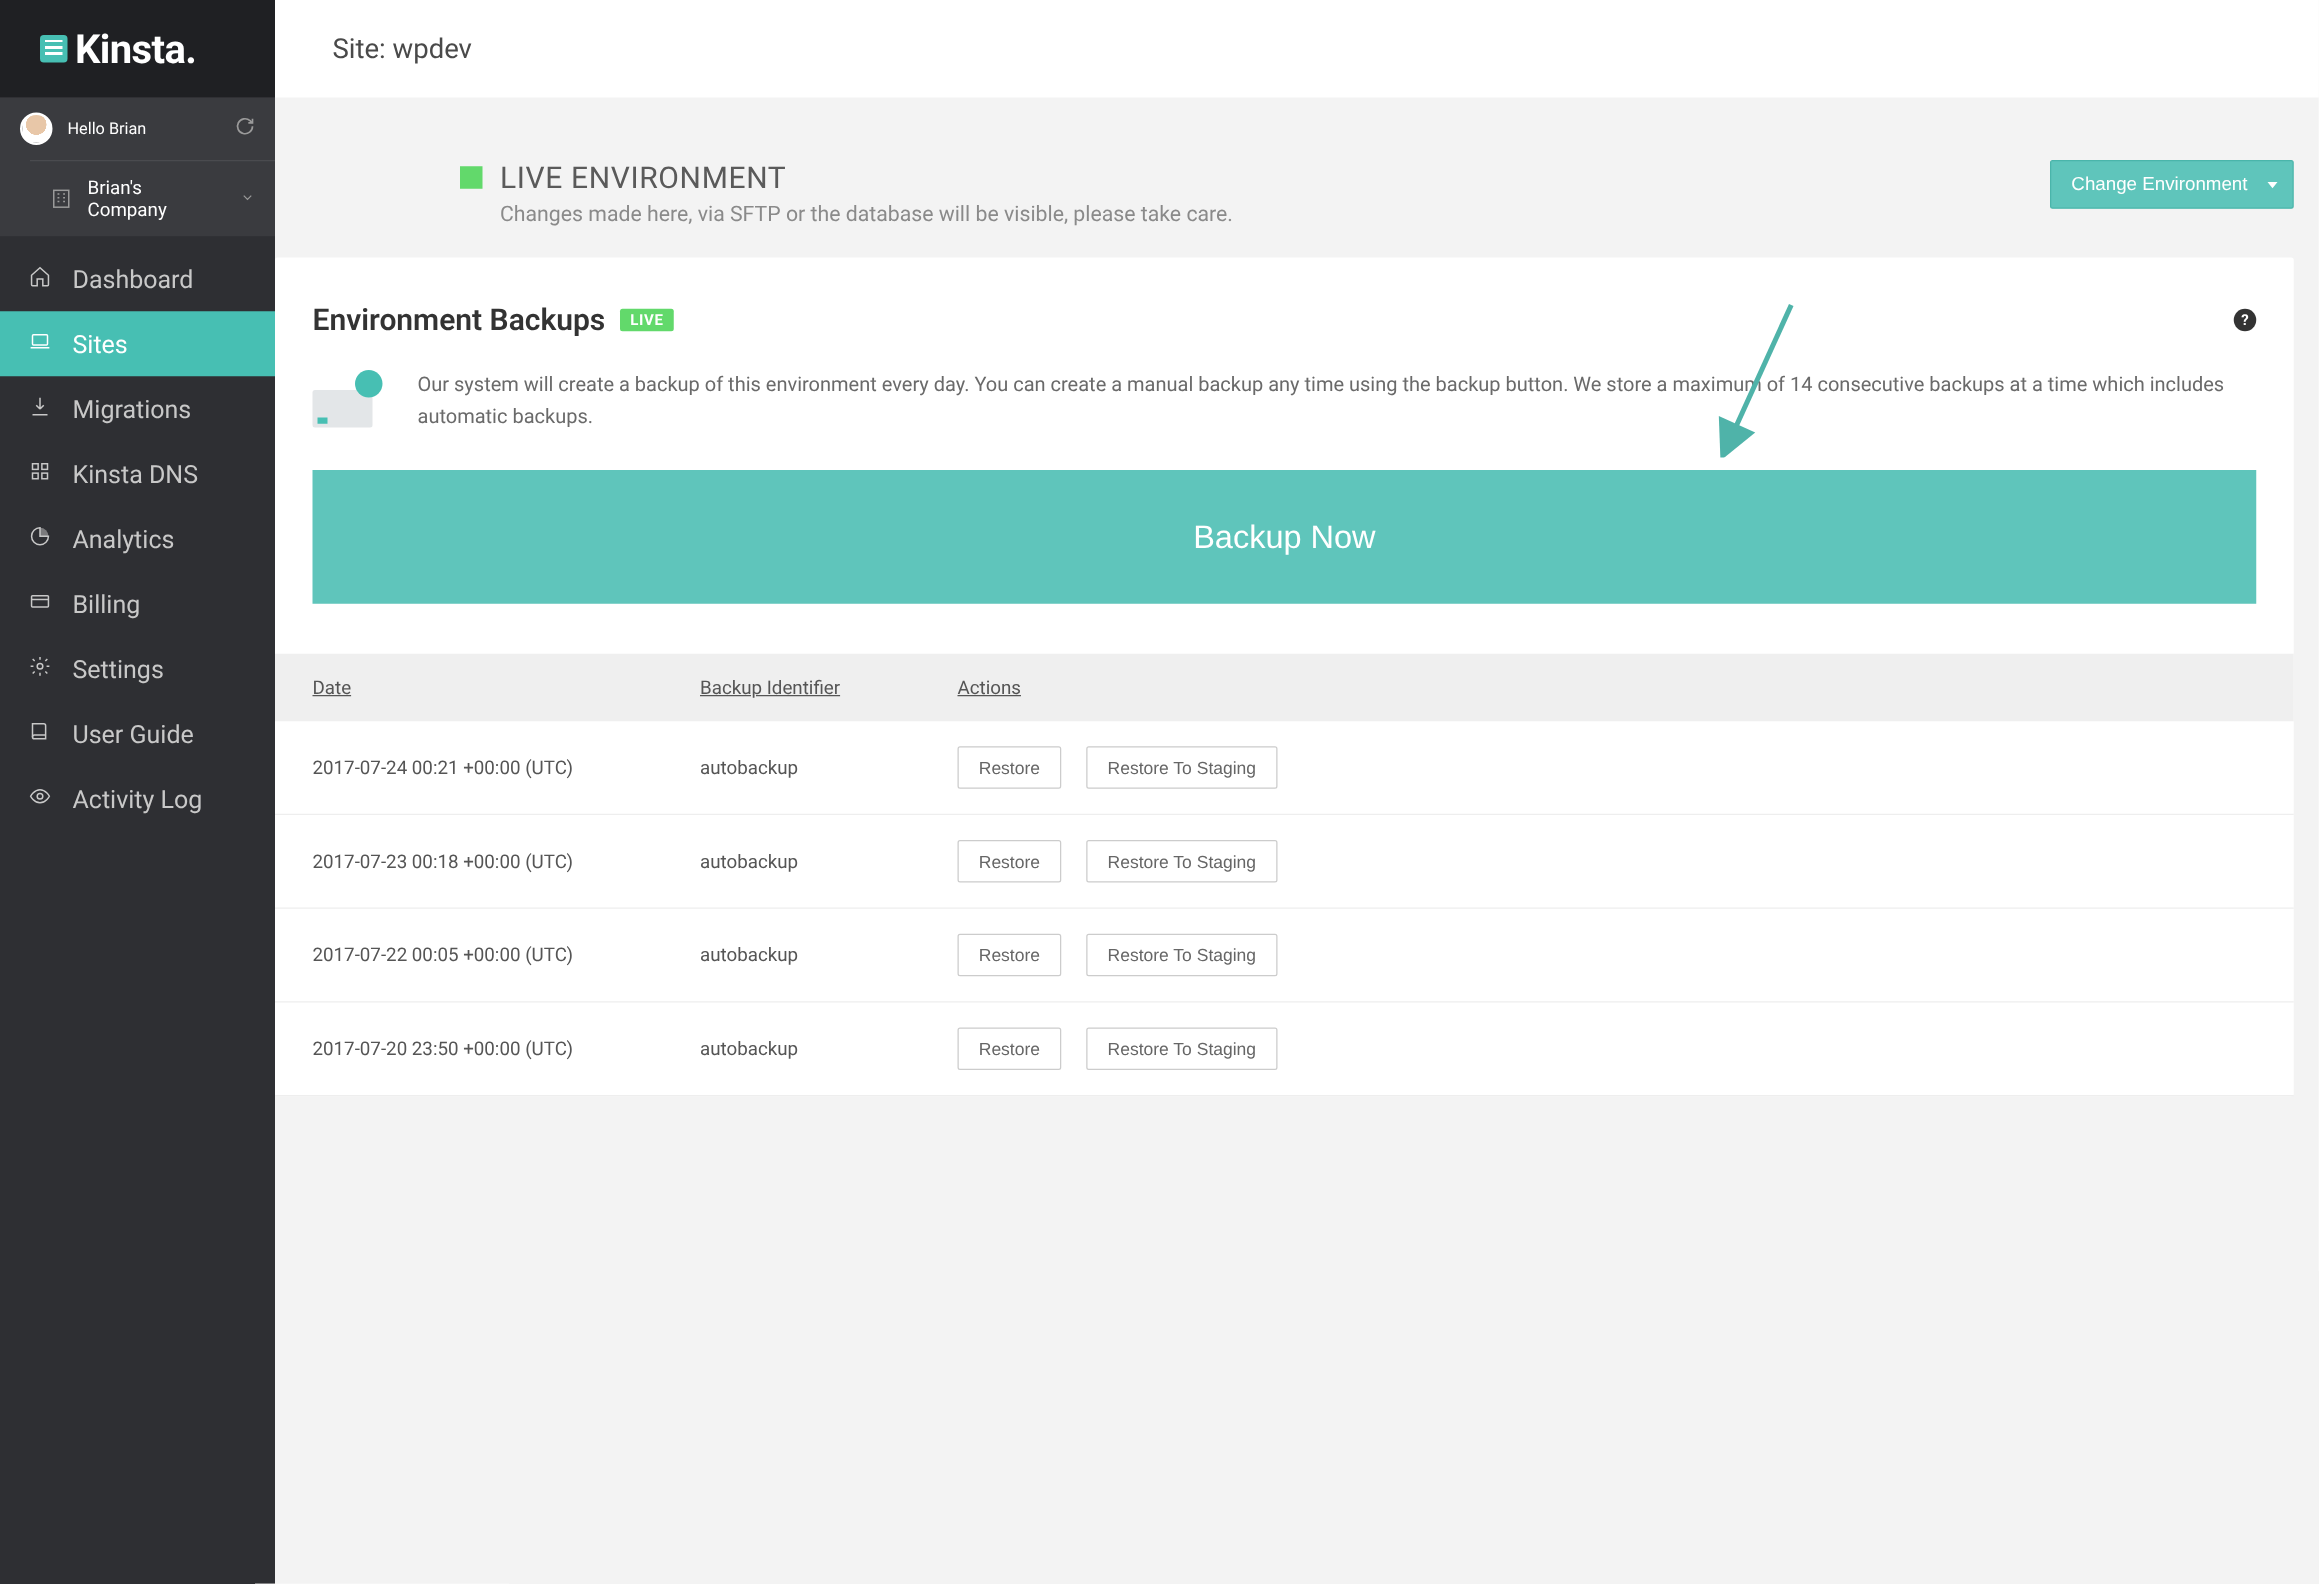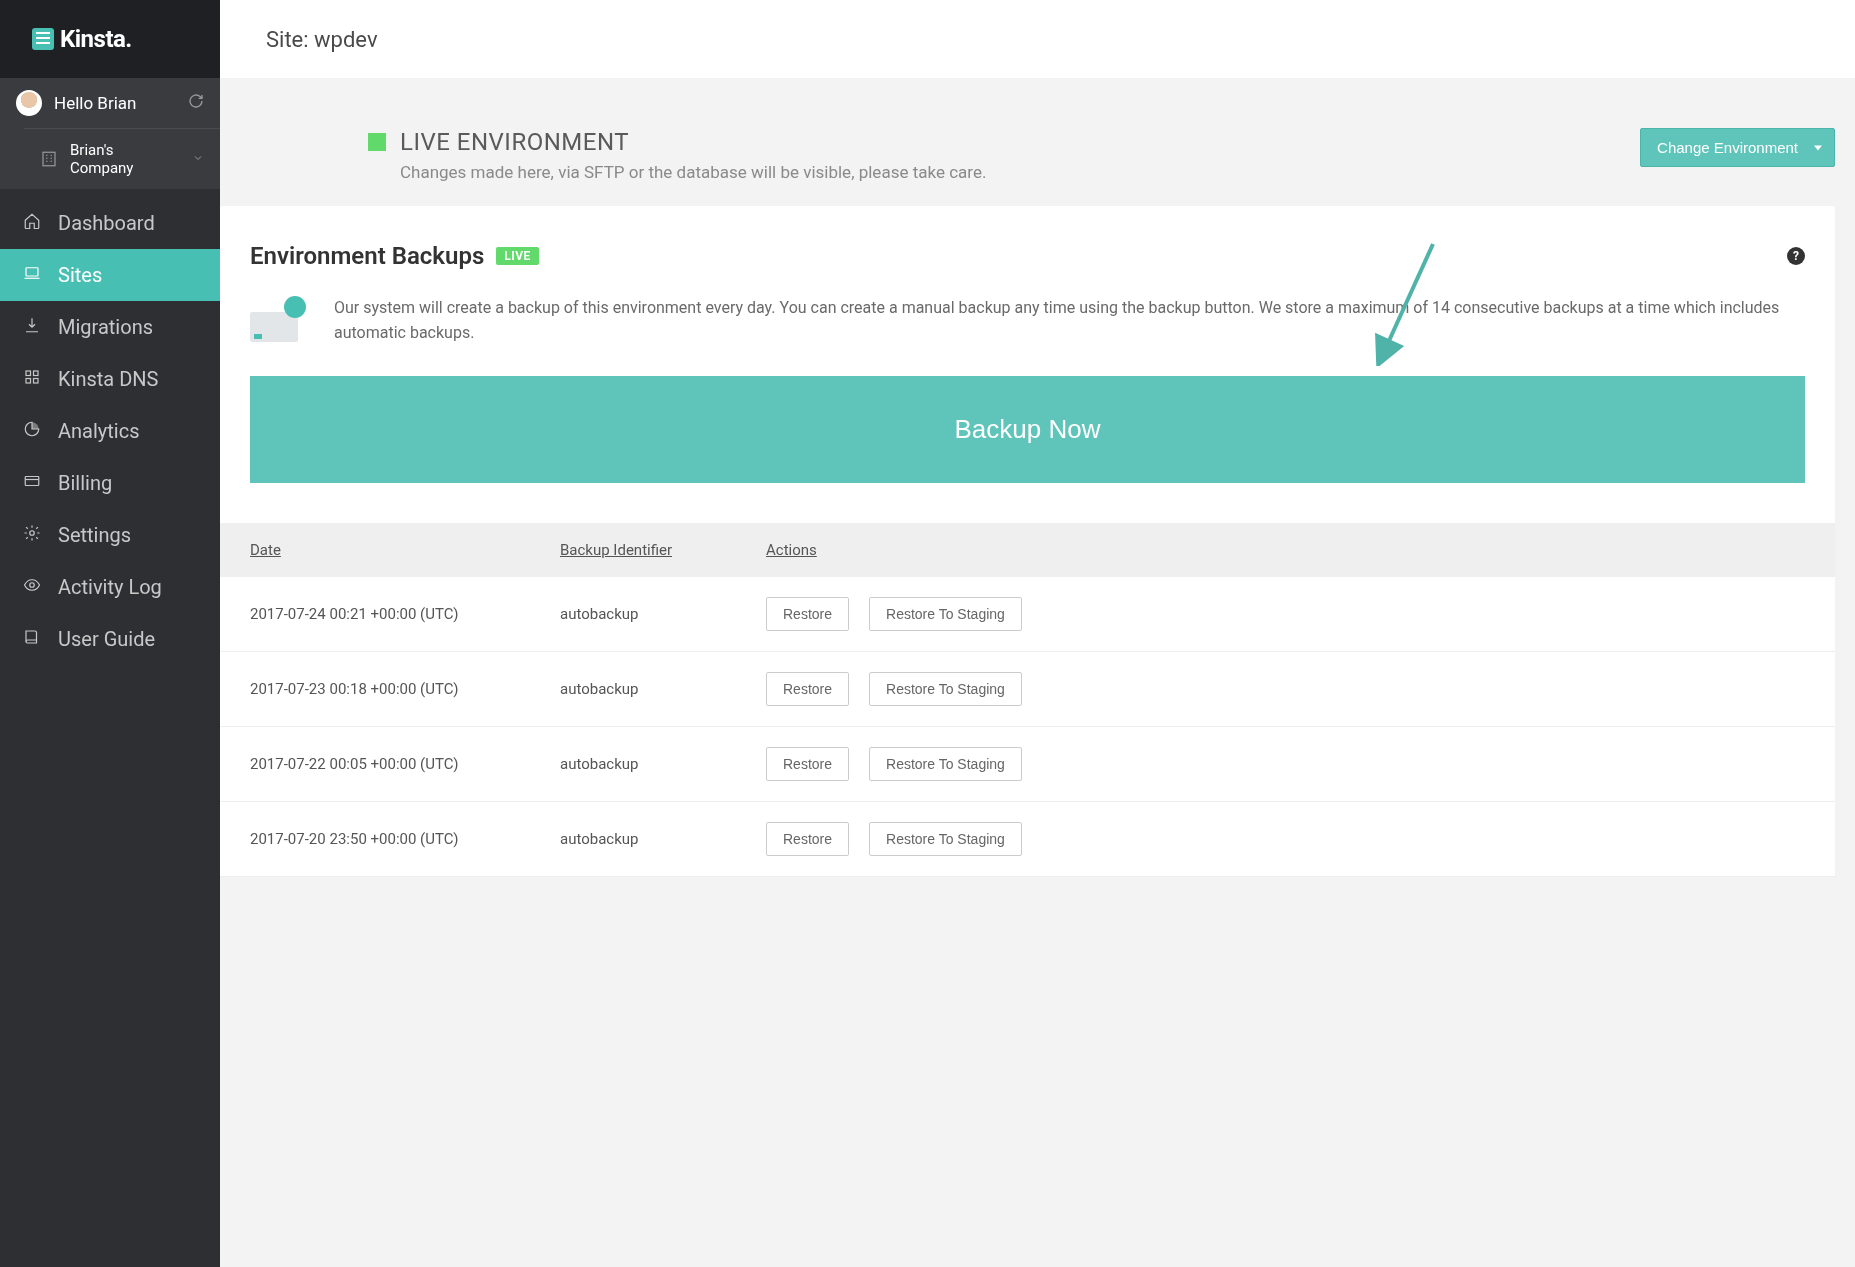--- a/index.html
+++ b/index.html
@@ -5,26 +5,26 @@
 * { box-sizing: border-box; margin: 0; padding: 0; }
 body { font-family: -apple-system, BlinkMacSystemFont, "Segoe UI", Roboto, "Helvetica Neue", Arial, sans-serif; background: #f5f5f5; color: #333; }
 .app { display: flex; min-height: 100vh; }
 
 
 .sidebar { width: 220px; background: #2e2f33; color: #c8c8c8; display: flex; flex-direction: column; flex-shrink: 0; }
 .logo-area { height: 78px; display: flex; align-items: center; padding: 0 32px; background: #1f2023; }
 .logo { display: flex; align-items: center; gap: 6px; }
 .logo-icon { width: 22px; height: 22px; border-radius: 3px; background: #47bfb3; position: relative; }
 .logo-icon::before { content:""; position:absolute; left:4px; top:4px; right:4px; bottom:4px; background: repeating-linear-gradient(to bottom, #fff 0 2px, transparent 2px 5px); }
-.logo-text { color: #fff; font-size: 24px; font-weight: 700; letter-spacing: -0.5px; }
+.logo-text { color: #fff; font-size: 32px; font-weight: 700; letter-spacing: -0.5px; }
 
 .user-block { background: #3a3b3f; }
 .user-row { display: flex; align-items: center; padding: 12px 16px; gap: 12px; }
 .avatar { width: 26px; height: 26px; border-radius: 50%; background: radial-gradient(circle at 50% 35%, #e8c7a8 0 45%, #fff 46% 100%); border: 2px solid #fff; flex-shrink:0; }
-.user-name { color: #fff; font-size: 17px; flex: 1; }
+.user-name { color: #fff; font-size: 13px; flex: 1; }
 .refresh-icon { color: #9a9a9a; font-size: 16px; }
 .company-row { display: flex; align-items: center; padding: 12px 16px; gap: 12px; border-top: 1px solid #4a4b4f; margin-left: 24px; }
 .building-icon { width: 18px; height: 18px; display:inline-block; color:#9a9a9a; }
 .company-name { color: #fff; font-size: 15px; flex: 1; }
 .chevron-icon { color: #9a9a9a; font-size: 12px; }
 
 .nav { padding-top: 8px; }
 .nav-item { display: flex; align-items: flex-start; gap: 16px; padding: 14px 22px; color: #c8c8c8; font-size: 20px; cursor: pointer; }
 .nav-item.active { background: #47bfb3; color: #fff; }
 .nav-icon { width: 20px; height: 20px; display:flex; align-items:center; justify-content:center; flex-shrink:0; }
@@ -178,34 +178,34 @@
             <svg viewBox="0 0 24 24">
               <circle cx="12" cy="12" r="3"></circle>
               <path d="M12 2v3M12 19v3M4.2 4.2l2.1 2.1M17.7 17.7l2.1 2.1M2 12h3M19 12h3M4.2 19.8l2.1-2.1M17.7 6.3l2.1-2.1"></path>
             </svg>
           </span>
           <span>Settings</span>
         </div>
         <div class="nav-item">
           <span class="nav-icon">
             <svg viewBox="0 0 24 24">
+              <path d="M4 4h12a2 2 0 0 1 2 2v14H6a2 2 0 0 1-2-2z"></path>
+              <path d="M4 18a2 2 0 0 1 2-2h12"></path>
+            </svg>
+          </span>
+          <span>User Guide</span>
+        </div>
+        <div class="nav-item">
+          <span class="nav-icon">
+            <svg viewBox="0 0 24 24">
               <path d="M2 12s3.5-7 10-7 10 7 10 7-3.5 7-10 7S2 12 2 12z"></path>
               <circle cx="12" cy="12" r="3"></circle>
             </svg>
           </span>
           <span>Activity Log</span>
-        </div>
-        <div class="nav-item">
-          <span class="nav-icon">
-            <svg viewBox="0 0 24 24">
-              <path d="M4 4h12a2 2 0 0 1 2 2v14H6a2 2 0 0 1-2-2z"></path>
-              <path d="M4 18a2 2 0 0 1 2-2h12"></path>
-            </svg>
-          </span>
-          <span>User Guide</span>
         </div>
       </nav>
   </aside>
 
   <main class="main">
     <div class="topbar">
       <div class="site-title">Site: wpdev</div>
     </div>
 
     <div class="content-shell">

